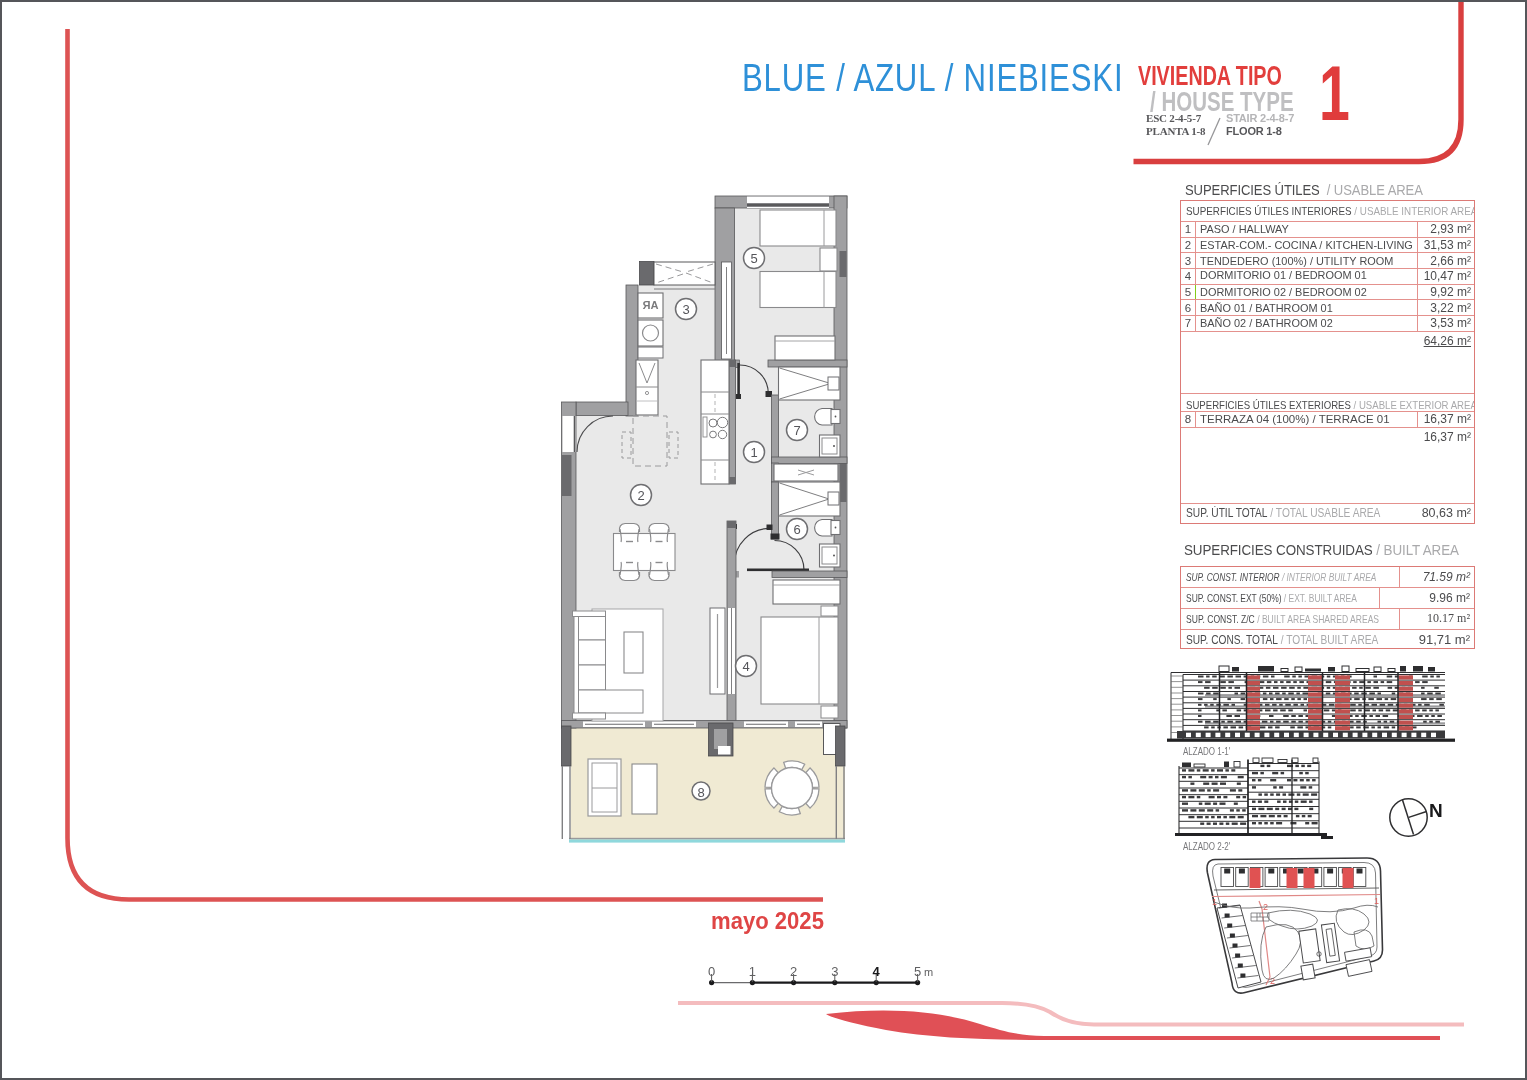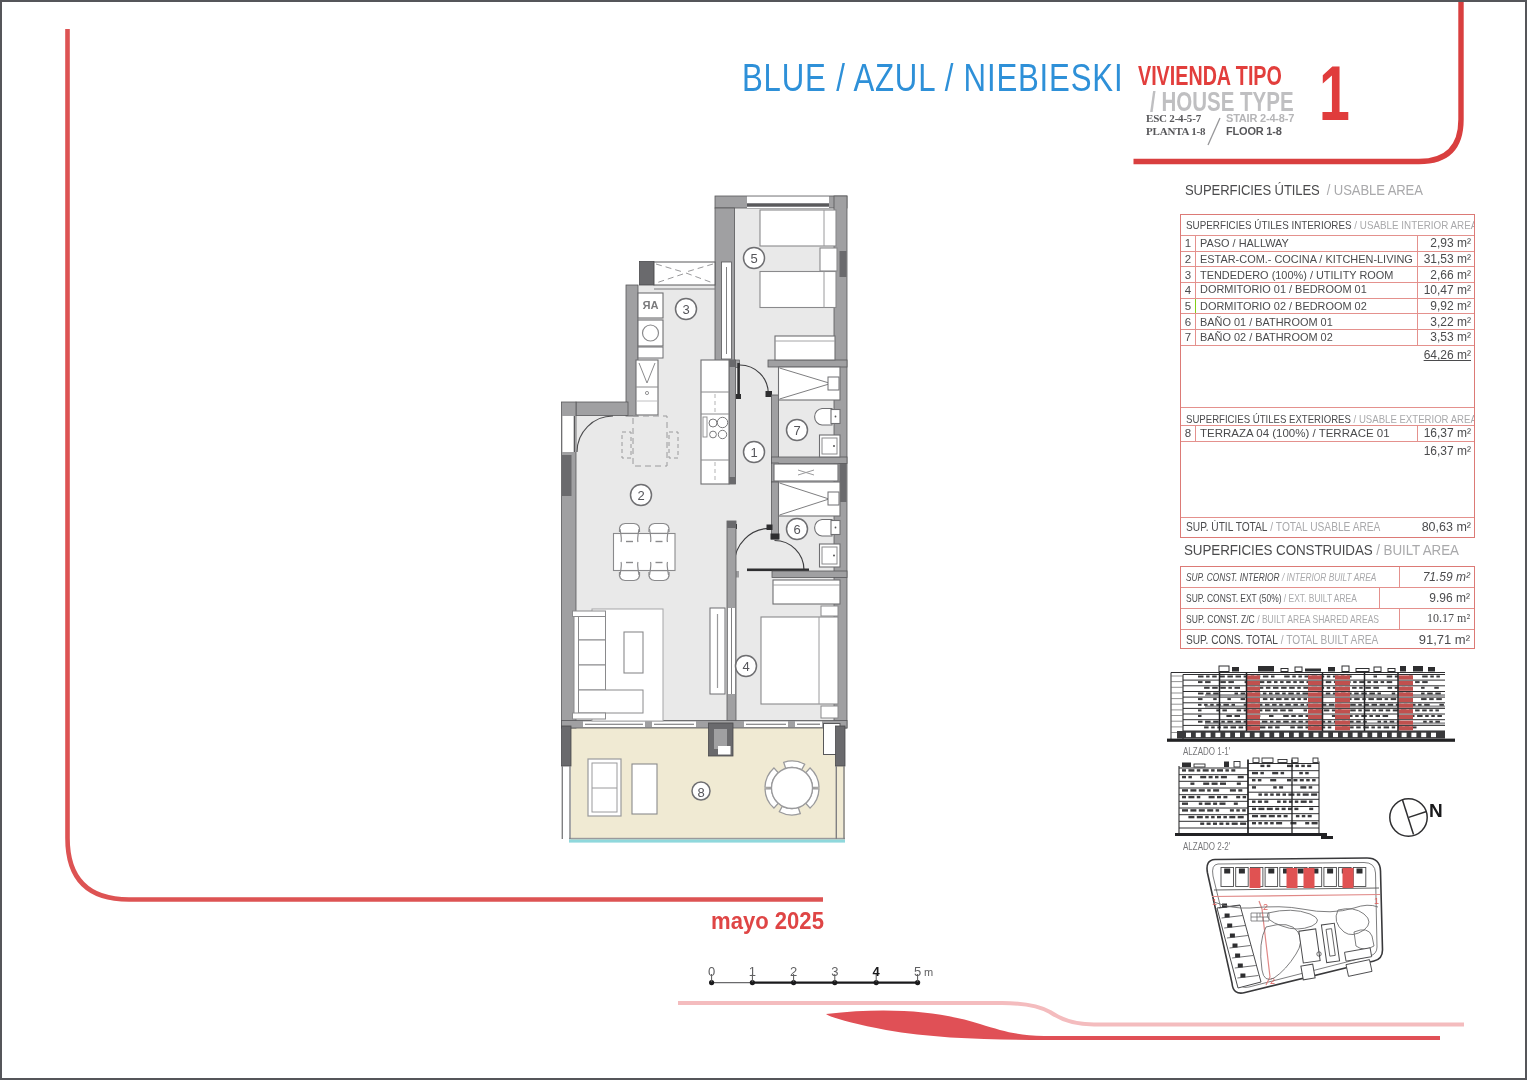--- a/index.html
+++ b/index.html
@@ -1041,21 +1041,21 @@
 <div class="abs" style="left:1148px;top:85px;font-size:27px;font-weight:bold;color:#bfbfc1;transform:scaleX(0.76);transform-origin:0 0;">/ HOUSE TYPE</div>
 
 <div class="abs" style="left:1317px;top:47px;font-size:77px;font-weight:bold;color:#e03c3c;transform:scaleX(0.72);transform-origin:0 0;">1</div>
 
 <div class="abs" style="left:1144px;top:110px;font-size:11px;font-weight:bold;color:#57575a;line-height:12.5px;letter-spacing:-0.2px;font-family:Liberation Serif, serif;">ESC 2-4-5-7<br>PLANTA 1-8</div>
 
 <div class="abs" style="left:1224px;top:110px;font-size:11px;font-weight:bold;line-height:12.5px;letter-spacing:-0.2px;"><span style="color:#b5b5b7">STAIR 2-4-8-7</span><br><span style="color:#57575a">FLOOR 1-8</span></div>
 
 <div class="abs" style="left:1183px;top:180px;font-size:14.5px;letter-spacing:-0.1px;transform:scaleX(0.90);transform-origin:0 0;"><span class="dk">SUPERFICIES ÚTILES</span><span class="lt"> &nbsp;/ USABLE AREA</span></div>
 
-<div class="abs" style="left:1178px;top:198px;width:295px;height:324px;border:1.6px solid #dc7a76;box-sizing:border-box;font-size:11.5px;color:#4b4b4d;margin-top:14px;">
+<div class="abs" style="left:1178px;top:198px;width:295px;height:324px;border:1.6px solid #dc7a76;box-sizing:border-box;font-size:11.5px;color:#4b4b4d;">
 
  <div style="height:20px;border-bottom:1px solid #e4918d;display:flex;align-items:center;padding-left:5px;font-size:11px;overflow:hidden;">
         <span style="display:inline-block;transform:scaleX(0.894);transform-origin:0 0;white-space:nowrap;"><span class="dk">SUPERFICIES ÚTILES INTERIORES&nbsp;</span><span class="lt">/ USABLE INTERIOR AREA</span></span>
       </div>
 
  <div style="height:14.7px;border-bottom:1px solid #e4918d;display:flex;align-items:center;">
   <div style="width:14px;text-align:center;flex:none;">1</div>
   <div style="width:217px;flex:none;border-left:1px solid #e4918d;padding-left:4px;align-self:stretch;display:flex;align-items:center;overflow:hidden;">
           <span style="display:inline-block;transform:scaleX(0.95);transform-origin:0 0;white-space:nowrap;">PASO / HALLWAY</span>
         </div>

